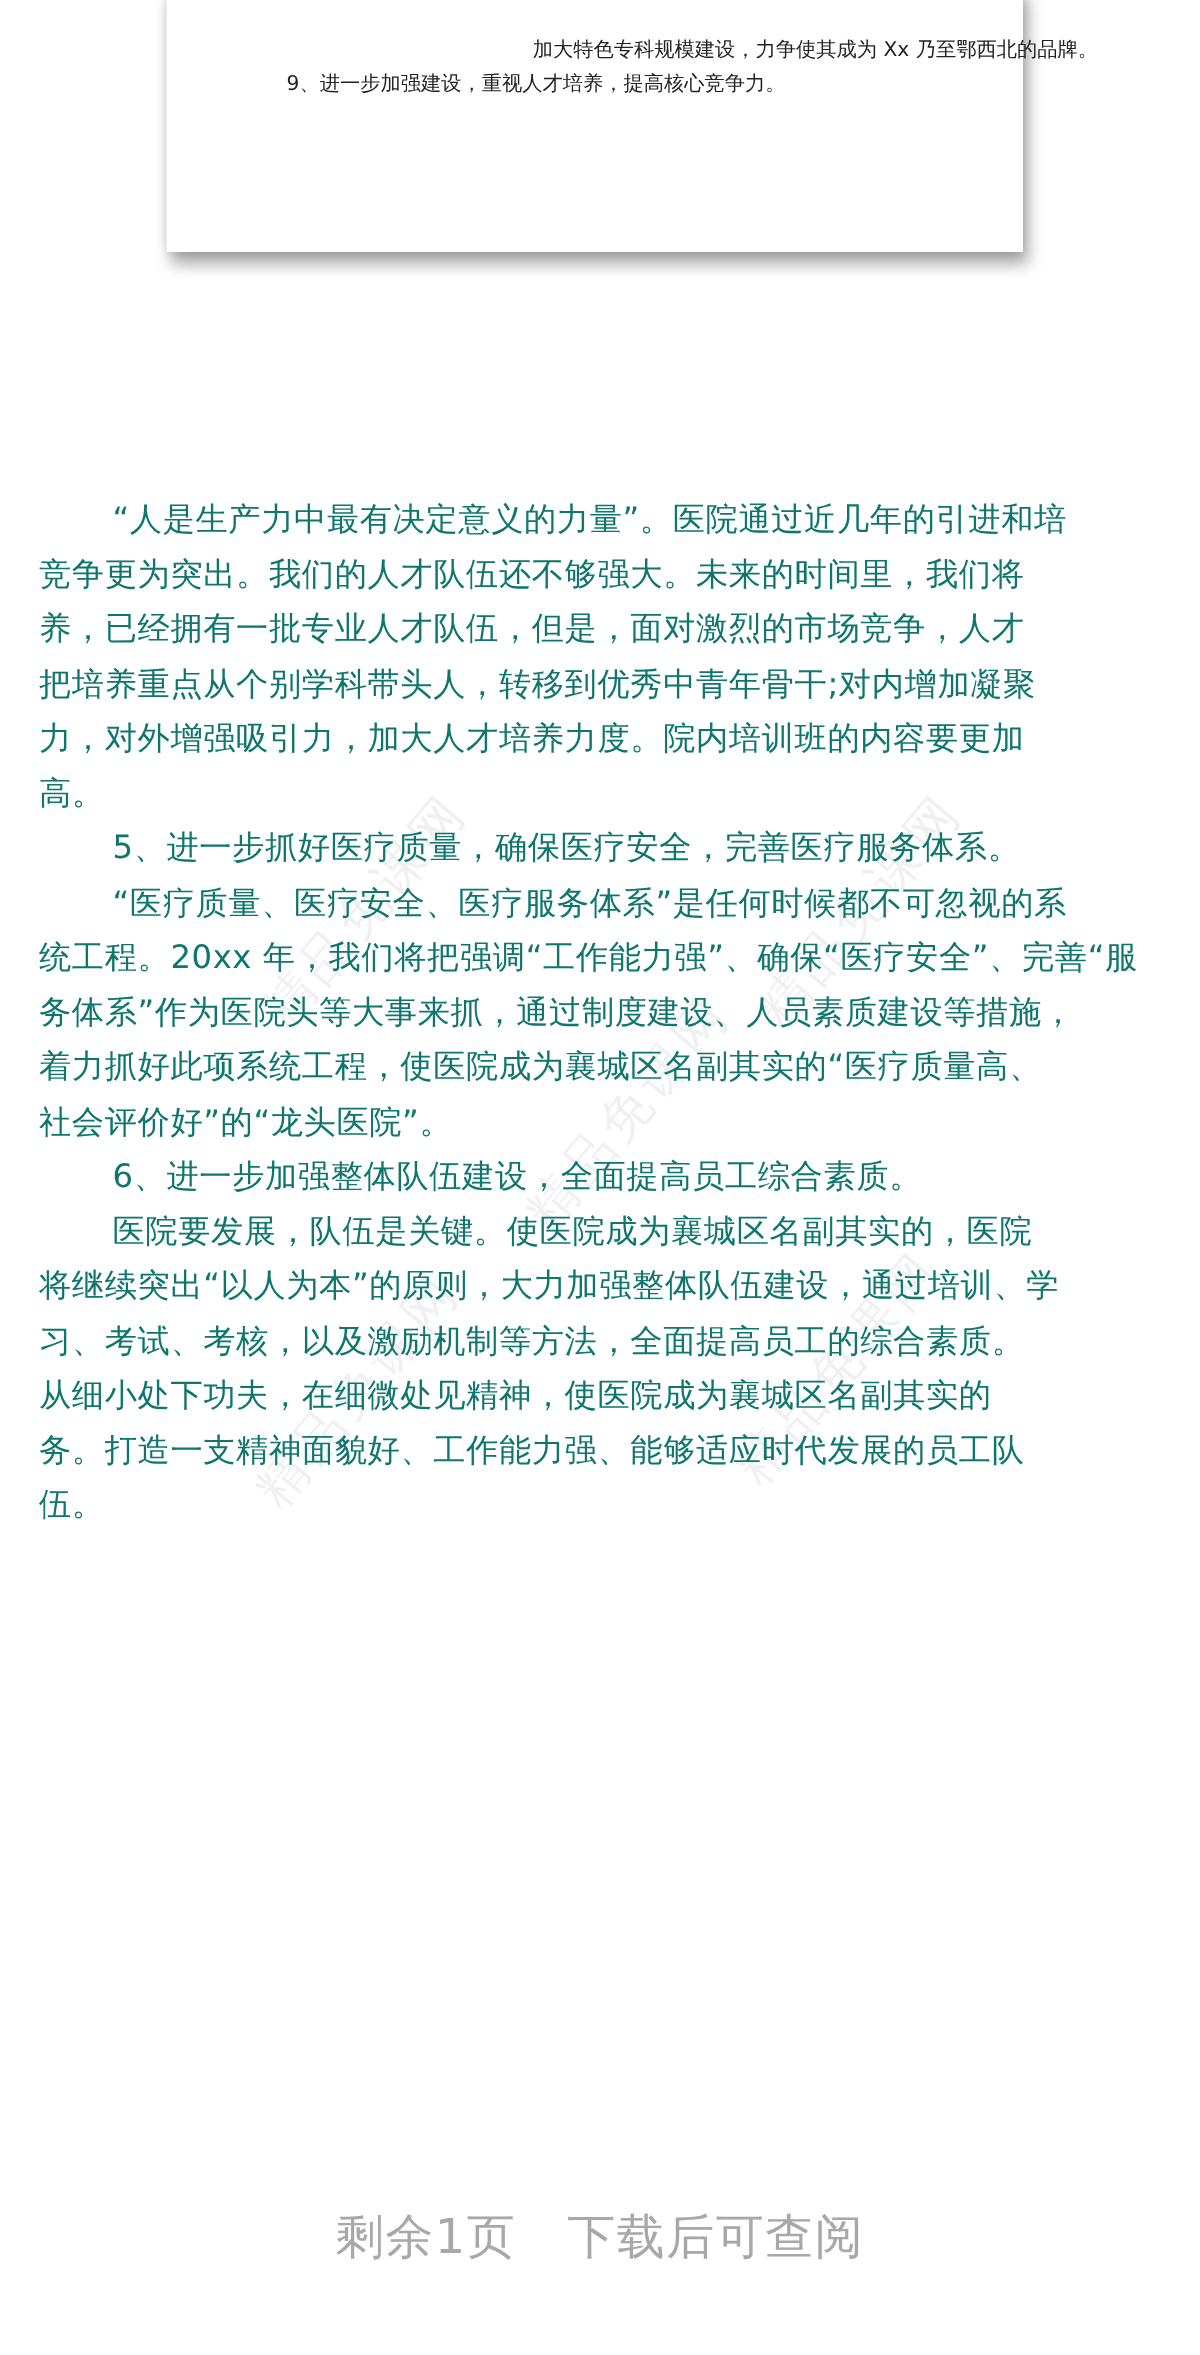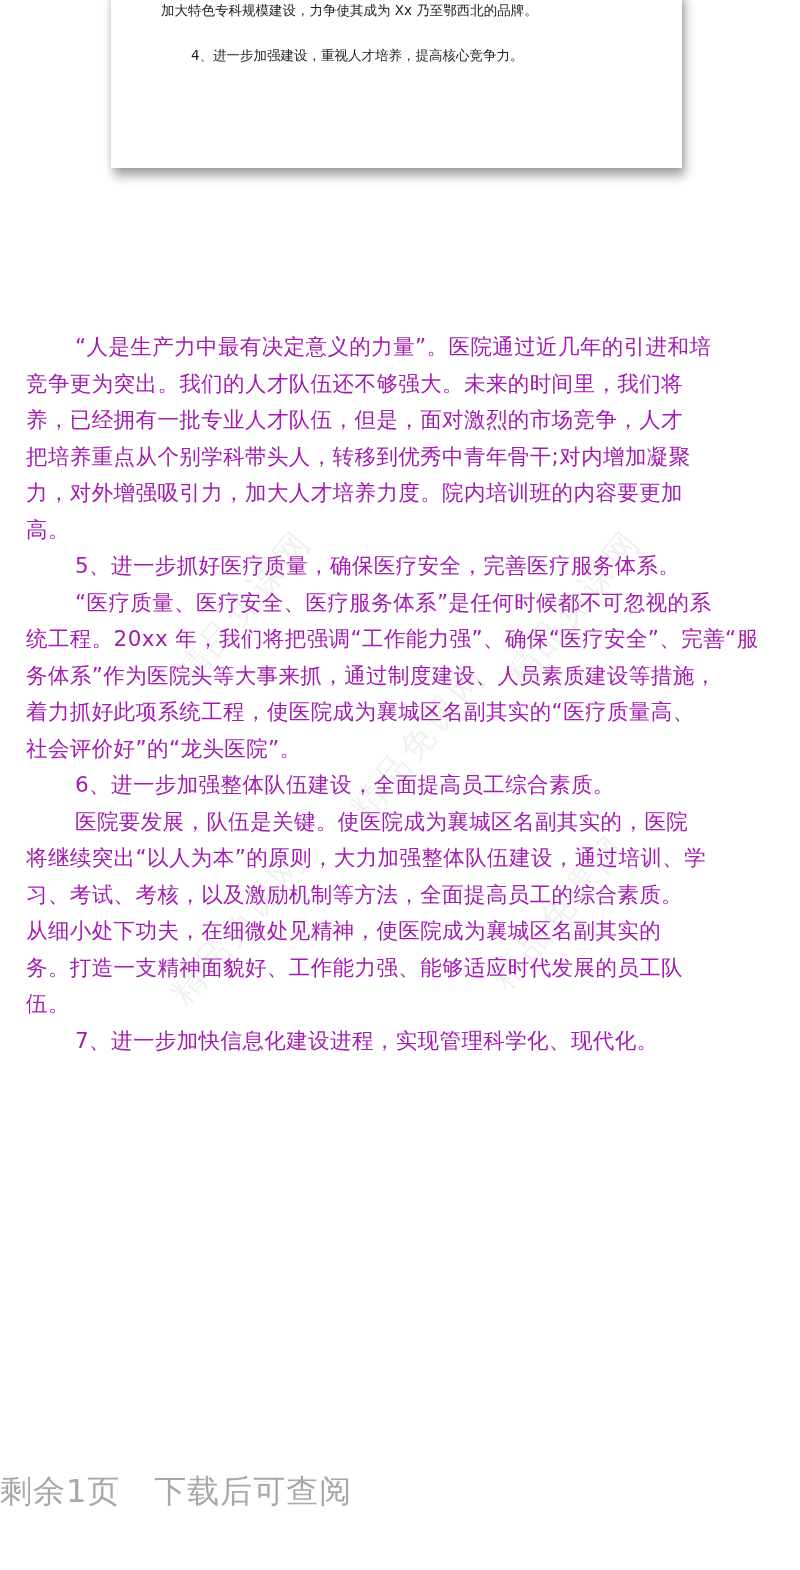--- a/index.html
+++ b/index.html
@@ -25,31 +25,31 @@
       box-shadow: 3px 8px 10px rgba(0,0,0,0.35), 0 0 6px rgba(0,0,0,0.12);
     }
     .preview-line {
       position: absolute;
       left: 0;
       width: 100%;
       font-size: 13.5px;
       color: #222;
       white-space: nowrap;
     }
-    .preview-line.l1 { top: 12px; left: 50px; }
+    .preview-line.l1 { top: 34px; left: 50px; text-align: right; }
     .preview-line.l2 { top: 57px; left: 80px; }
 
     .article {
       position: absolute;
       left: 26px;
       top: 329px;
       width: 748px;
       font-size: 21.5px;
       line-height: 36.5px;
-      color: #a21caf;
+      color: #0f766e;
     }
     .line {
       height: 36.5px;
       white-space: nowrap;
       letter-spacing: 0.4px;
     }
     .line.indent { padding-left: 49px; }
 
     .watermark {
       position: absolute;
@@ -60,32 +60,33 @@
       white-space: nowrap;
       pointer-events: none;
       letter-spacing: 4px;
     }
 
     .remaining {
       position: absolute;
       left: 0;
       width: 800px;
       top: 1470px;
+      text-align: center;
       font-size: 32px;
       color: #a8a8a8;
       letter-spacing: 1px;
     }
     .remaining .gap { display: inline-block; width: 34px; }
   </style>
 </head>
 <body>
 
 <div class="preview-card">
   <div class="preview-line l1">加大特色专科规模建设，力争使其成为 Xx 乃至鄂西北的品牌。</div>
-  <div class="preview-line l2">4、进一步加强建设，重视人才培养，提高核心竞争力。</div>
+  <div class="preview-line l2">9、进一步加强建设，重视人才培养，提高核心竞争力。</div>
 </div>
 
 <div class="watermark" style="left:165px; top:665px;">精品免课网</div>
 <div class="watermark" style="left:495px; top:665px;">精品免课网</div>
 <div class="watermark" style="left:340px; top:800px;">精品免课网</div>
 <div class="watermark" style="left:160px; top:985px;">精品免课网</div>
 <div class="watermark" style="left:480px; top:970px;">精品免课网</div>
 
 <div class="article">
   <div class="line indent">“人是生产力中最有决定意义的力量”。医院通过近几年的引进和培</div>
@@ -100,18 +101,17 @@
   <div class="line">务体系”作为医院头等大事来抓，通过制度建设、人员素质建设等措施，</div>
   <div class="line">着力抓好此项系统工程，使医院成为襄城区名副其实的“医疗质量高、</div>
   <div class="line">社会评价好”的“龙头医院”。</div>
   <div class="line indent">6、进一步加强整体队伍建设，全面提高员工综合素质。</div>
   <div class="line indent">医院要发展，队伍是关键。使医院成为襄城区名副其实的，医院</div>
   <div class="line">将继续突出“以人为本”的原则，大力加强整体队伍建设，通过培训、学</div>
   <div class="line">习、考试、考核，以及激励机制等方法，全面提高员工的综合素质。</div>
   <div class="line">从细小处下功夫，在细微处见精神，使医院成为襄城区名副其实的</div>
   <div class="line">务。打造一支精神面貌好、工作能力强、能够适应时代发展的员工队</div>
   <div class="line">伍。</div>
-  <div class="line indent">7、进一步加快信息化建设进程，实现管理科学化、现代化。</div>
 </div>
 
 <div class="remaining">
   <span>剩余1页</span><span class="gap"></span><span>下载后可查阅</span>
 </div>
 
 </body></html>

